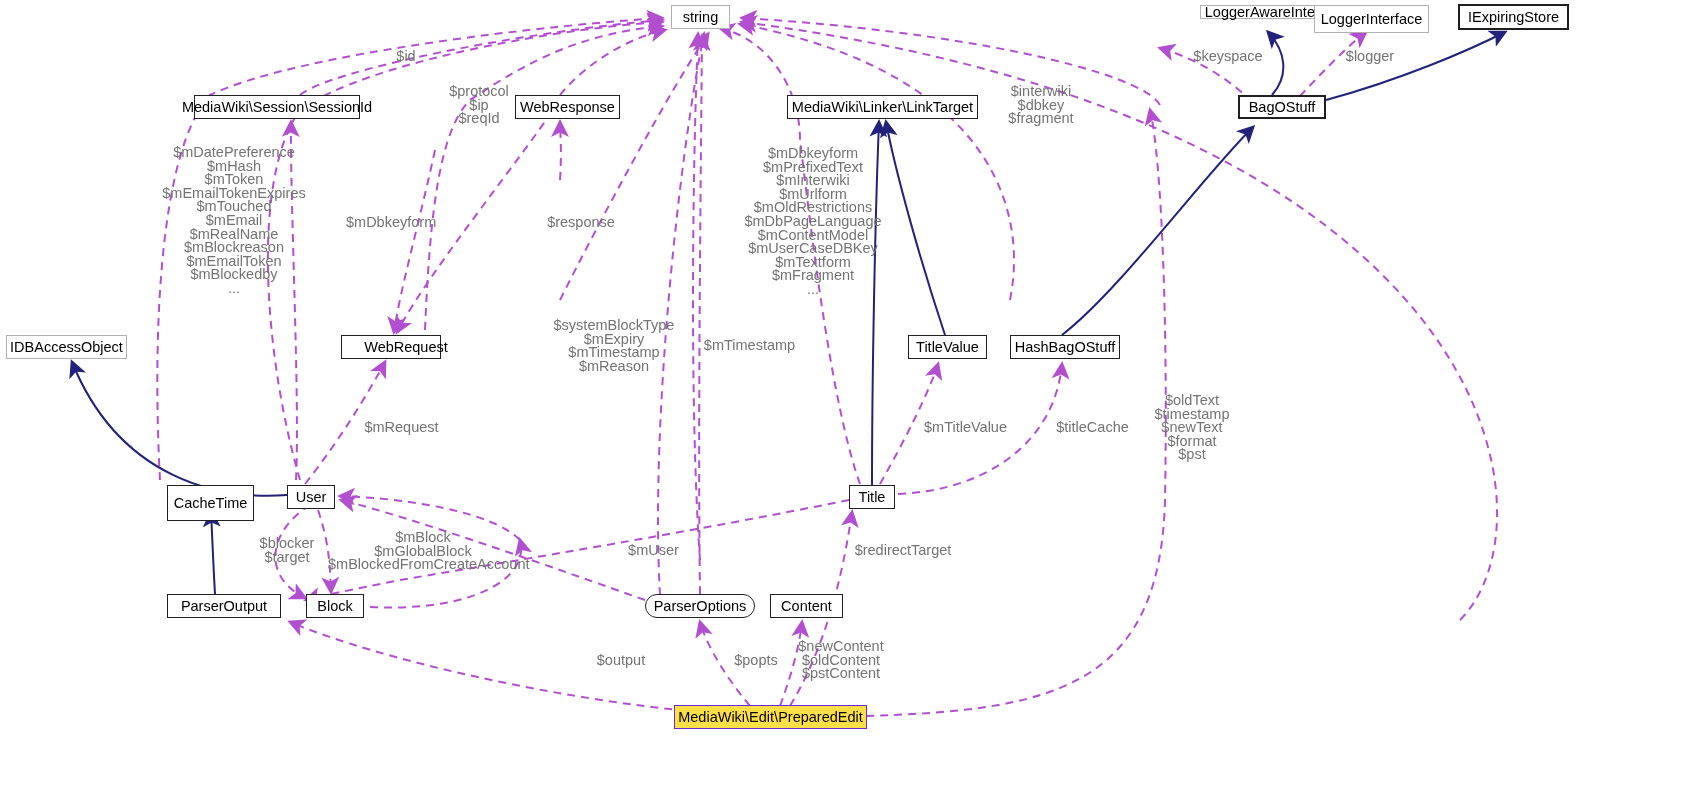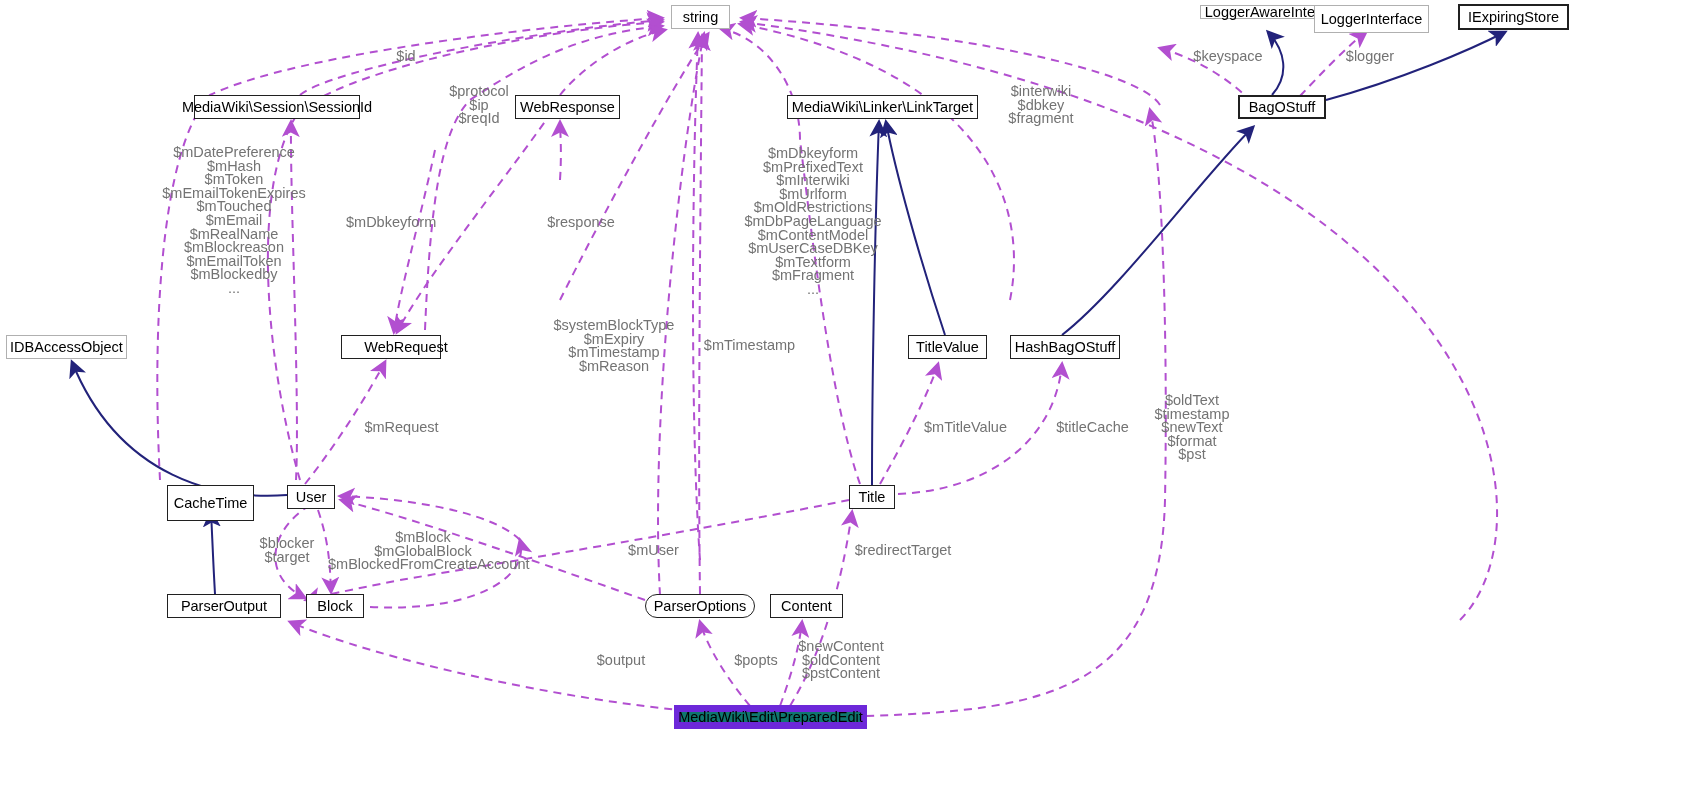--- a/index.html
+++ b/index.html
@@ -36,22 +36,22 @@
     background: #ffffff;
     line-height: 1;
   }
   .node.cls {
     border: 1px solid #202020;
   }
   .node.iface {
     border: 1px solid #b0b0b0;
   }
   .node.focus {
-    border: 7px solid #6d28d9;
-    background: #0f766e;
+    border: 1px solid #6d28d9;
+    background: #fde047;
   }
   .node.thick {
     border: 2px solid #202020;
   }
   .edge-label {
     position: absolute;
     font-size: 14.5px;
     color: #737373;
     white-space: pre;
     text-align: center;

